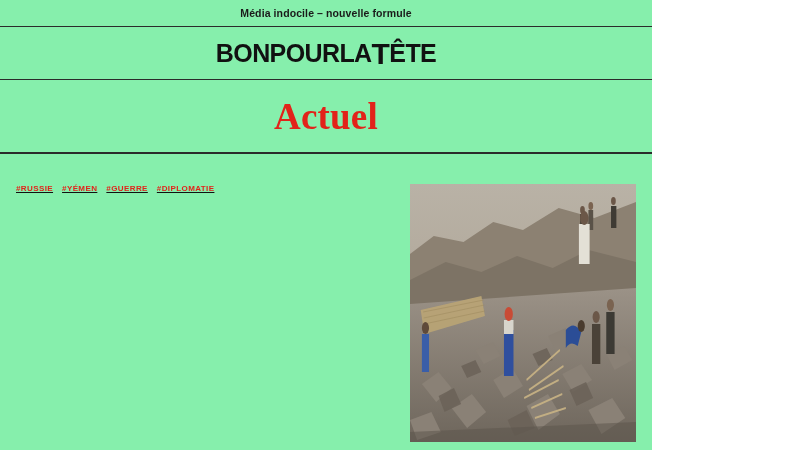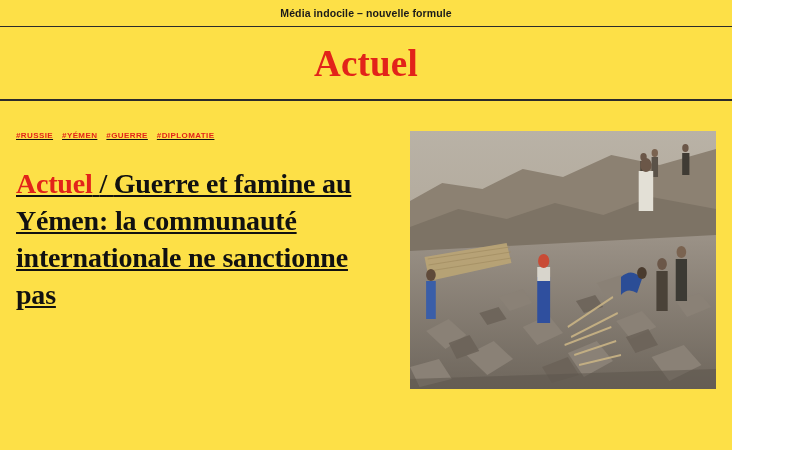--- a/index.html
+++ b/index.html
@@ -9,23 +9,23 @@
   }
   body {
     width: 800px;
     height: 450px;
     overflow: hidden;
     font-family: "Liberation Serif", serif;
     color: #111111;
   }
   .page {
     position: relative;
-    width: 732px;
+    width: 652px;
     height: 450px;
-    background: #fde047;
+    background: #86efac;
   }
 
   
   .topbar {
     height: 26px;
     display: flex;
     align-items: center;
     justify-content: center;
     border-bottom: 1px solid #2b2b2b;
   }
@@ -127,32 +127,34 @@
 </style>
 </head>
 <body>
 
 <div class="page">
 
   <div class="topbar">
     <div class="topbar-text">Média indocile – nouvelle formule</div>
   </div>
 
+  <div class="masthead">
+    <div class="logo"><span>BONPOURLA</span><span class="tall">T</span><span>ÊTE</span></div>
+  </div>
 
   <div class="section-band">
     <div class="section-title">Actuel</div>
   </div>
 
   <div class="article">
 
     <div class="col-left">
       <div class="tags">
         <span>#RUSSIE</span><span>#YÉMEN</span><span>#GUERRE</span><span>#DIPLOMATIE</span>
       </div>
-      <div class="headline"><span class="kicker">Actuel</span> <span class="sep">/</span> <span>Guerre et famine au Yémen: la communauté internationale ne sanctionne pas</span></div>
     </div>
 
     <div class="col-right">
       <div class="photo">
         <svg viewBox="0 0 380 258" preserveAspectRatio="none">
           <defs>
             <linearGradient id="skyg" x1="0" y1="0" x2="0" y2="1">
               <stop offset="0%" stop-color="#b9b2a6"></stop>
               <stop offset="100%" stop-color="#a79c8c"></stop>
             </linearGradient>

